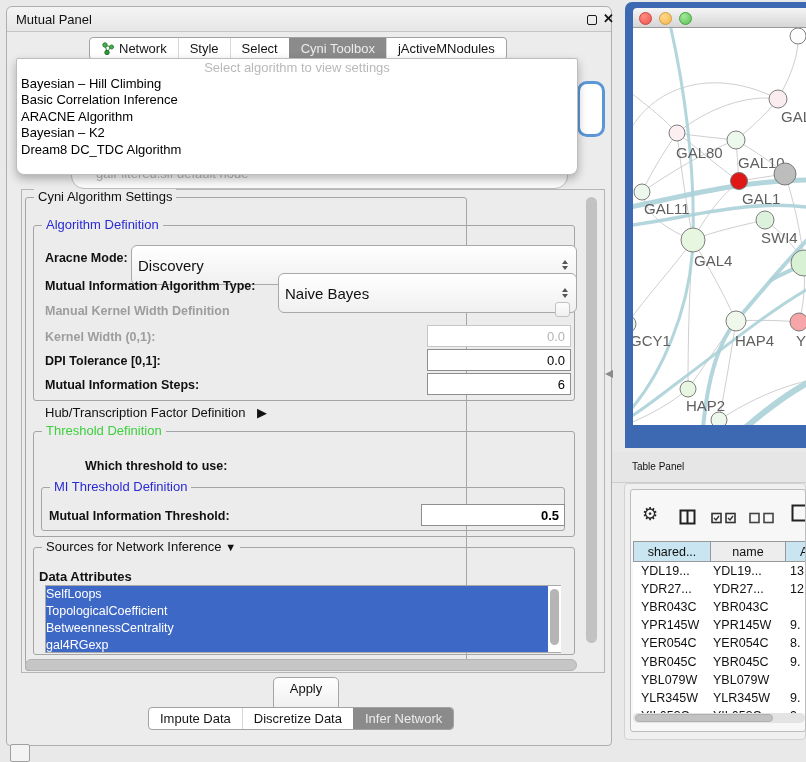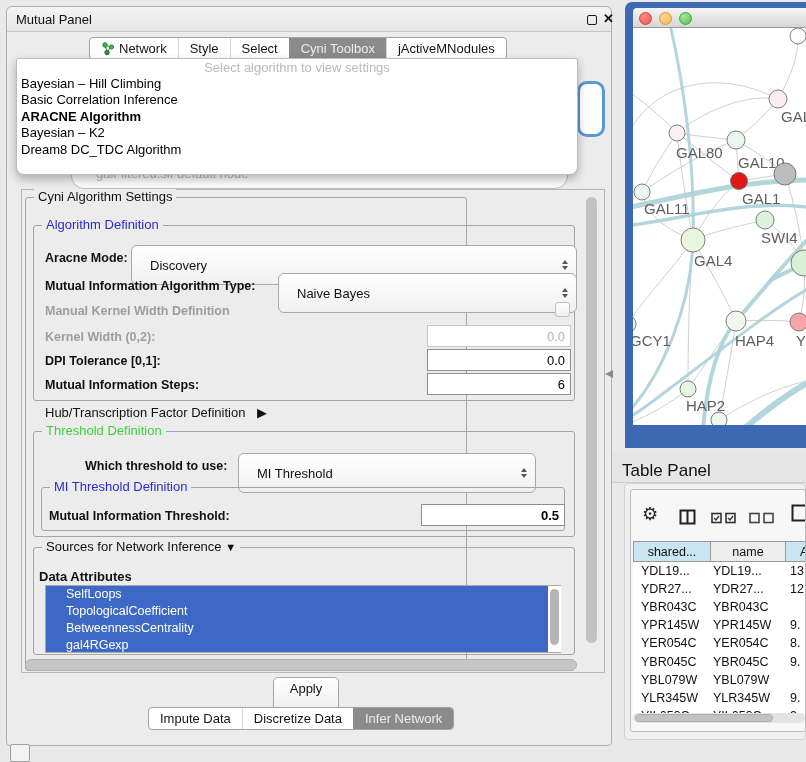--- a/index.html
+++ b/index.html
@@ -18,51 +18,51 @@
 .tab{display:flex;align-items:center;gap:5px;padding:0 11px;color:#151515;border-left:1px solid #d8d8d8;white-space:nowrap}
 .tab:first-child{border-left:none}
 .tab.sel{background:#8b8b8b;color:#ececec;border-left-color:#8b8b8b}
 #top-tabs{left:82px;top:30px}
 #bottom-tabs{left:141px;top:700px}
 
 
 #algo-popup{position:absolute;left:9px;top:51px;width:562px;height:117px;background:#fff;border:1px solid #bdbdbd;border-radius:2px 2px 8px 8px;box-shadow:0 4px 10px rgba(0,0,0,.28);z-index:30;overflow:hidden}
 #algo-popup .phead{height:17px;text-align:center;color:#b9b9b9;font-size:13px;line-height:17px}
 #algo-popup .pitem{height:16.4px;line-height:16.4px;font-size:13px;padding-left:4px;color:#000}
-#algo-popup .pitem.sel{font-weight:bold}
+#algo-popup .pitem.sel{font-weight:normal}
 
 
 #ghost-combo{position:absolute;left:64px;top:152px;width:497px;height:30px;background:#fbfbfb;border:1px solid #bdbdbd;border-radius:13px;color:#b5b5b5;font-size:13px;line-height:28px;padding-left:24px;z-index:5}
 #ghost-focus{position:absolute;left:570px;top:74px;width:28px;height:56px;background:#fff;border:3px solid #5b97d6;border-radius:10px;z-index:4}
 
 
 #settings{position:absolute;left:14px;top:182px;width:584px;height:484px;background:#ececec;border:1px solid #b6b6b6}
 #set-vscroll{position:absolute;left:577px;top:184px;width:16px;height:480px}
 #set-vthumb{position:absolute;left:2px;top:6px;width:11px;height:446px;background:#c2c2c2;border-radius:6px}
 
 .fs{position:absolute;border:1px solid #a5a5a5;border-radius:3px}
 .fs>.legend{position:absolute;top:-9px;left:8px;background:#ececec;padding:0 4px;font-size:13px;white-space:nowrap}
 .legend.blue{color:#2a2ad4}
 .legend.green{color:#3ecf3e}
 
 .lbl{position:absolute;font-size:12.5px;font-weight:bold;white-space:nowrap}
 .lbl.dis{color:#9d9d9d}
 .plain{position:absolute;font-size:13px;white-space:nowrap}
 
-.combo{position:absolute;height:40px;background:linear-gradient(#ffffff,#f0f0f0);border:1px solid #a9a9a9;border-radius:6px;display:flex;align-items:center;justify-content:space-between;padding:0 8px 0 18px;font-size:13px}
+.combo{position:absolute;height:40px;background:linear-gradient(#ffffff,#f0f0f0);border:1px solid #a9a9a9;border-radius:6px;display:flex;align-items:center;justify-content:space-between;padding:0 8px 0 6px;font-size:15px}
 .combo .arrows{display:flex;flex-direction:column;gap:2px}
 .tri-up{width:0;height:0;border-left:3.5px solid transparent;border-right:3.5px solid transparent;border-bottom:4.5px solid #555}
 .tri-dn{width:0;height:0;border-left:3.5px solid transparent;border-right:3.5px solid transparent;border-top:4.5px solid #555}
 
 .tin{position:absolute;height:22px;border:1px solid #8e8e8e;background:#fff;font-size:13px;text-align:right;padding:0 5px;font-family:inherit;color:#000;width:144px}
 .tin.dis{border-color:#c6c6c6;color:#b4b4b4}
 .cb{position:absolute;width:15px;height:15px;border:1px solid #c2c2c2;border-radius:3px;background:linear-gradient(#fdfdfd,#f0f0f0)}
 
 #attr-list{position:absolute;left:38px;top:578px;width:516px;height:68px;background:#fff;border:1px solid #a9a9a9;overflow:hidden}
-.attr-item{height:17px;line-height:17px;background:#3e68c6;color:#fff;font-size:12.5px;padding-left:20px}
+.attr-item{height:17px;line-height:17px;background:#3e68c6;color:#fff;font-size:12.5px;padding-left:0}
 #attr-scroll{position:absolute;right:1px;top:1px;width:13px;height:66px;background:#fff}
 #attr-thumb{position:absolute;left:2px;top:3px;width:9px;height:56px;background:#b5b5b5;border-radius:5px}
 
 #hscroll{position:absolute;left:18px;top:652px;width:552px;height:12px;background:#c6c6c6;border:1px solid #b2b2b2;border-radius:6px}
 
 #apply-btn{position:absolute;left:266px;top:670px;width:66px;height:36px;background:linear-gradient(#ffffff,#ededed);border:1px solid #a5a5a5;border-radius:5px;font-size:13px;text-align:center;line-height:21px}
 
 #bl-btn{position:absolute;left:10px;top:744px;width:20px;height:18px;background:#f3f3f3;border:1px solid #a0a0a0;border-radius:2px}
 #cursor{position:absolute;left:605px;top:370px;width:0;height:0;border-top:4px solid transparent;border-bottom:4px solid transparent;border-right:8px solid #8a8a8a}
 
@@ -70,21 +70,21 @@
 #net-frame{position:absolute;left:625px;top:2px;width:181px;height:446px;background:#3c69b1;border-radius:7px 0 0 0}
 #net-titlebar{position:absolute;left:8px;top:6px;width:173px;height:20px;background:linear-gradient(#f5f5f5,#d6d6d6);border-bottom:1px solid #9a9a9a;border-radius:4px 0 0 0}
 .tl{position:absolute;top:3.5px;width:13px;height:13px;border-radius:50%}
 #tl-red{left:6px;background:radial-gradient(circle at 35% 30%,#ff8c84,#ee544e);border:1px solid #c94540}
 #tl-yellow{left:26px;background:radial-gradient(circle at 35% 30%,#ffd98c,#f6b54b);border:1px solid #d29a3e}
 #tl-green{left:46px;background:radial-gradient(circle at 35% 30%,#a4e89c,#58c152);border:1px solid #43a33c}
 #net-canvas{position:absolute;left:8px;top:26px;width:173px;height:397px;background:#fff;overflow:hidden}
 
 
 #tp-bar{position:absolute;left:612px;top:452px;width:194px;height:31px;background:#e6e6e6;border-bottom:1px solid #cdcdcd}
-#tp-title{position:absolute;left:10px;top:9px;font-size:17px}
+#tp-title{position:absolute;left:20px;top:9px;font-size:10px}
 #tp-outer{position:absolute;left:624px;top:483px;width:182px;height:257px;background:#f0f0f0;border:1px solid #d2d2d2;border-radius:4px}
 #table-card{position:absolute;left:630px;top:489px;width:176px;height:243px;background:#f7f7f7;border:1px solid #bdbdbd;border-radius:3px;overflow:hidden}
 #tt-gear{position:absolute;left:11px;top:15px;font-size:18px;color:#2a2a2a;line-height:18px}
 .ticon{position:absolute;top:19px}
 #thead{position:absolute;left:2px;top:51px;width:200px;height:21px;display:flex;border:1px solid #989898;font-size:12.5px}
 .hc{display:flex;align-items:center;justify-content:center;border-right:1px solid #989898;height:100%;overflow:hidden}
 .hc.c1{width:77px;background:#c9e5f1}
 .hc.c2{width:75px;background:#ededed}
 .hc.c3{flex:1;background:#c9e5f1;justify-content:flex-start;padding-left:14px}
 #tbody{position:absolute;left:2px;top:72px;width:200px;height:151px;overflow:hidden;background:#fff;font-size:12.5px}
@@ -160,43 +160,36 @@
   <div class="lbl" style="left:38px;top:272px">Mutual Information Algorithm Type:</div>
   <div class="combo" style="left:271px;top:266px;width:299px">
     <span>Naive Bayes</span>
     <span class="arrows">
         <i class="tri-up"></i>
         <i class="tri-dn"></i>
       </span>
   </div>
   <div class="lbl dis" style="left:38px;top:297px">Manual Kernel Width Definition</div>
   <div class="cb" style="left:548px;top:295px"></div>
-  <div class="lbl dis" style="left:38px;top:323px">Kernel Width (0,2):</div>
+  <div class="lbl dis" style="left:38px;top:323px">Kernel Width (0,1):</div>
   <input class="tin dis" style="left: 420px; top: 318px;" readonly="" value="0.0">
   <div class="lbl" style="left:38px;top:347px">DPI Tolerance [0,1]:</div>
   <input class="tin" style="left: 420px; top: 342px;" value="0.0">
   <div class="lbl" style="left:38px;top:371px">Mutual Information Steps:</div>
   <input class="tin" style="left: 420px; top: 366px;" value="6">
 
   <div class="plain" style="left:38px;top:398px">
     <span>Hub/Transcription Factor Definition</span>
     <span style="margin-left:8px;font-size:13px">▶</span>
   </div>
 
   <div class="fs" style="left:26px;top:424px;width:542px;height:106px">
     <span class="legend green">Threshold Definition</span>
   </div>
   <div class="lbl" style="left:78px;top:452px">Which threshold to use:</div>
-  <div class="combo" style="left:231px;top:446px;width:298px">
-    <span>MI Threshold</span>
-    <span class="arrows">
-        <i class="tri-up"></i>
-        <i class="tri-dn"></i>
-      </span>
-  </div>
   <div class="fs" style="left:34px;top:480px;width:524px;height:44px">
     <span class="legend blue">MI Threshold Definition</span>
   </div>
   <div class="lbl" style="left:42px;top:502px">Mutual Information Threshold:</div>
   <input class="tin" style="left: 414px; top: 497px; font-weight: bold;" value="0.5">
 
   <div class="fs" style="left:26px;top:540px;width:542px;height:108px">
     <span class="legend">
       <span>Sources for Network Inference</span>
       <span style="font-size:11px">▼</span>

